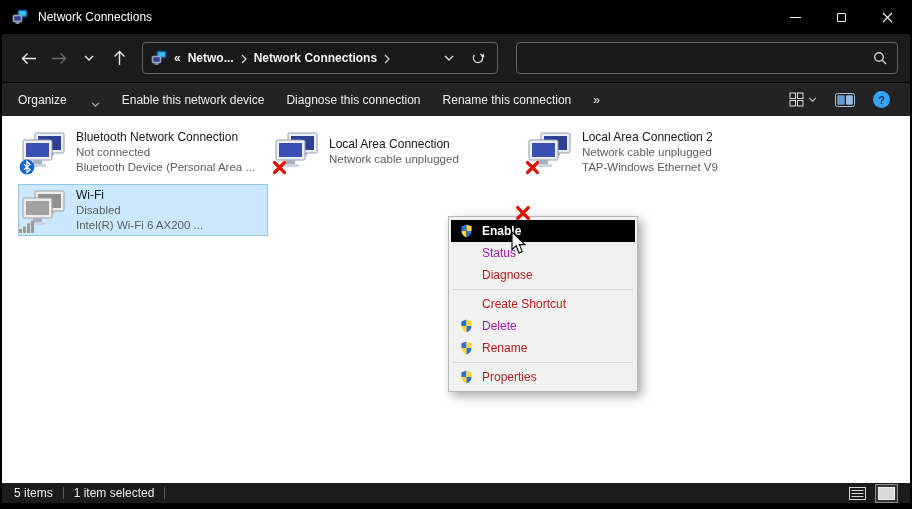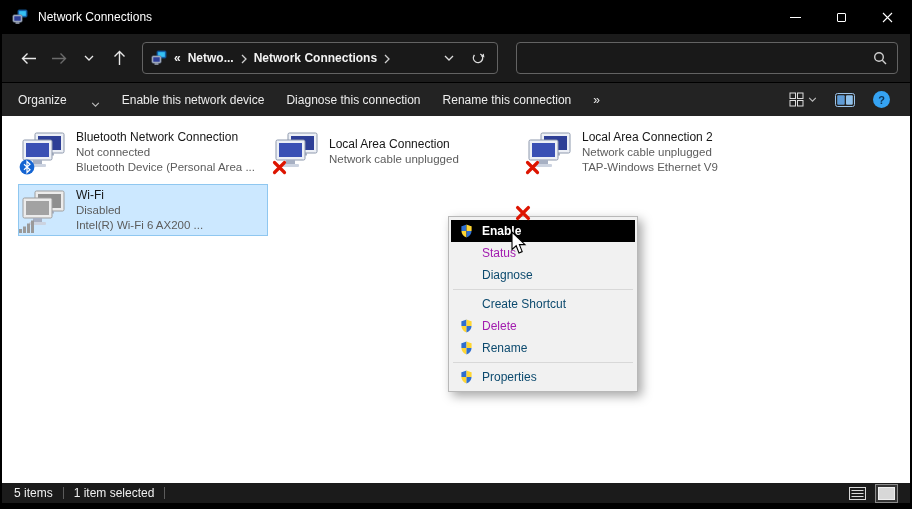--- a/index.html
+++ b/index.html
@@ -61,21 +61,21 @@
   .nic .scr2{fill:#3a50b4}
   .nic .stand{fill:#a7b0c3}
   .nic .base{fill:#ccd3e0}
   .nic.gray .frm{fill:#ececec;stroke:#9d9d9d}
   .nic.gray .scr{fill:#8f8f8f}
   .nic.gray .scr2{fill:#a2a2a2}
 
   
   .ctx{position:absolute;left:446px;top:100px;width:190px;background:#f1f1f1;border:1px solid #b8b8b8;
        box-shadow:4px 4px 10px rgba(0,0,0,.35);padding:3px 2px;z-index:10}
-  .mi{height:22px;display:flex;align-items:center;padding-left:7px;gap:8px;font-size:12px;color:#0c4a6e}
+  .mi{height:22px;display:flex;align-items:center;padding-left:7px;gap:8px;font-size:12px;color:#b91c1c}
   .mi .mic{width:16px;display:inline-flex;justify-content:center;flex:0 0 16px}
   .mi.hl{background:#000000;color:#fff;font-weight:bold}
   .mi.dis{color:#a21caf}
   .msep{border-top:1px solid #d8d8d8;margin:3px 2px}
 
   .red-x-overlay{position:absolute;left:513px;top:89px;z-index:11;display:inline-flex}
   .cursor{position:absolute;left:509px;top:115px;z-index:20;display:inline-flex}
 
   
   .statusbar{height:20px;flex:0 0 20px;background:#1b1b1b;display:flex;align-items:center;

